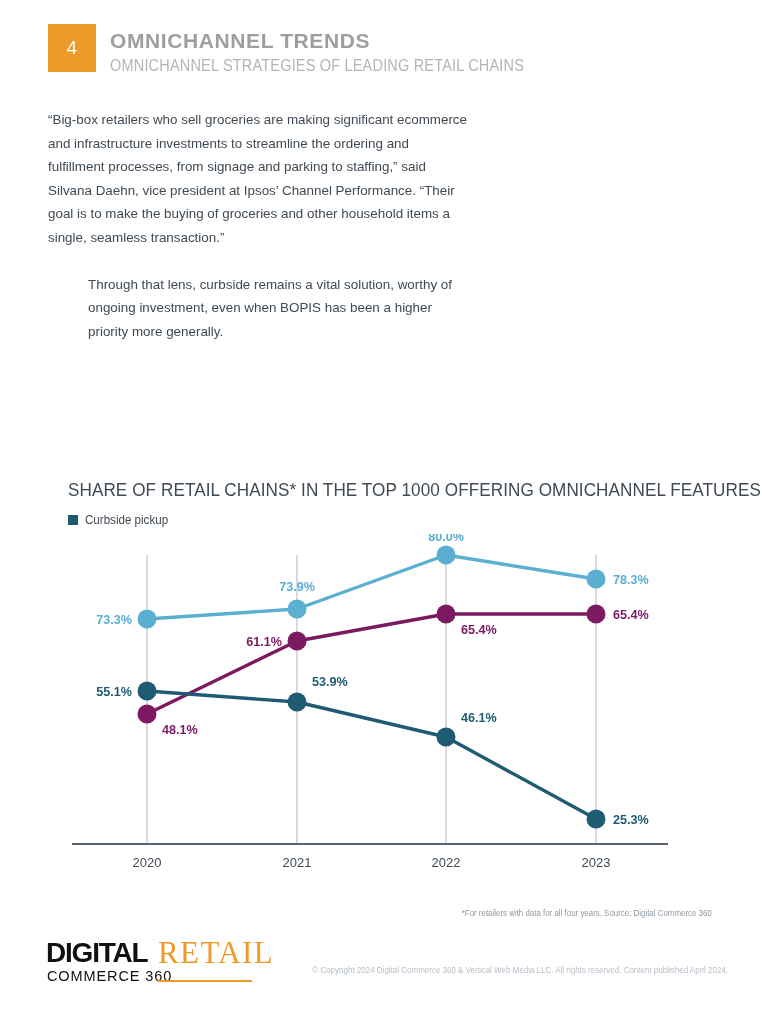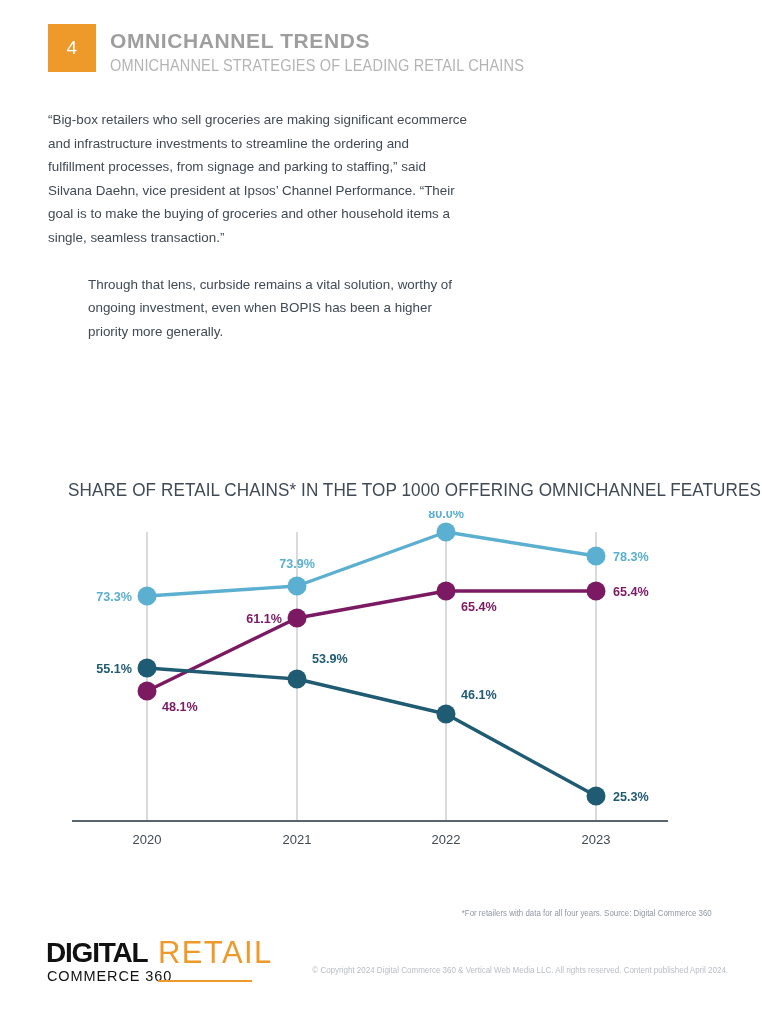--- a/index.html
+++ b/index.html
@@ -178,21 +178,21 @@
     font-weight: bold;
     font-size: 28px;
     letter-spacing: -1.2px;
     color: #111111;
     line-height: 30px;
   }
   .logo-retail {
     position: absolute;
     left: 112px;
     top: 0;
-    font-family: Liberation Sans, sans-serif;
+    font-family: Liberation Serif, serif;
     font-weight: 400;
     font-size: 31px;
     letter-spacing: 1.4px;
     color: #ED9A2B;
     line-height: 30px;
   }
   .logo-commerce {
     position: absolute;
     left: 1px;
     top: 30px;
@@ -252,20 +252,24 @@
 
   <div class="body-copy">
     <p>“Big-box retailers who sell groceries are making significant ecommerce and infrastructure investments to streamline the ordering and fulfillment processes, from signage and parking to staffing,” said Silvana Daehn, vice president at Ipsos’ Channel Performance. “Their goal is to make the buying of groceries and other household items a single, seamless transaction.”</p>
     <p>Through that lens, curbside remains a vital solution, worthy of ongoing investment, even when BOPIS has been a higher priority more generally.</p>
   </div>
 
   <div class="chart-block">
     <div class="chart-title">SHARE OF RETAIL CHAINS* IN THE TOP 1000 OFFERING OMNICHANNEL FEATURES</div>
 
     <div class="legend">
+      <div class="legend-row">
+        <span class="legend-swatch" style="background:#1F5B72"></span>
+        <span class="legend-label">Curbside pickup</span>
+      </div>
     </div>
 
     <div class="plot-wrap">
       <svg class="plot-svg" width="660" height="360" viewBox="0 0 660 360">
 
         <g>
           <line x1="79" y1="21" x2="79" y2="310" stroke="#CFD3D6" stroke-width="1.6"></line>
           <line x1="229" y1="21" x2="229" y2="310" stroke="#CFD3D6" stroke-width="1.6"></line>
           <line x1="378" y1="21" x2="378" y2="310" stroke="#CFD3D6" stroke-width="1.6"></line>
           <line x1="528" y1="21" x2="528" y2="310" stroke="#CFD3D6" stroke-width="1.6"></line>

